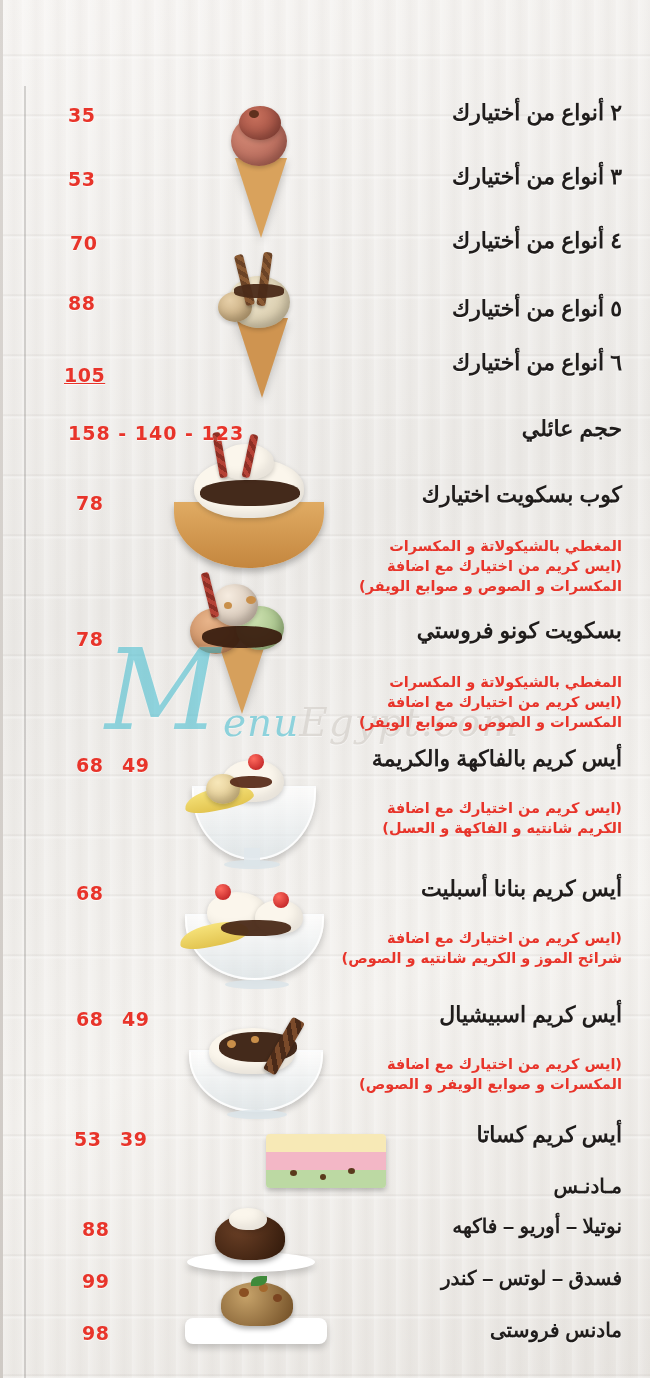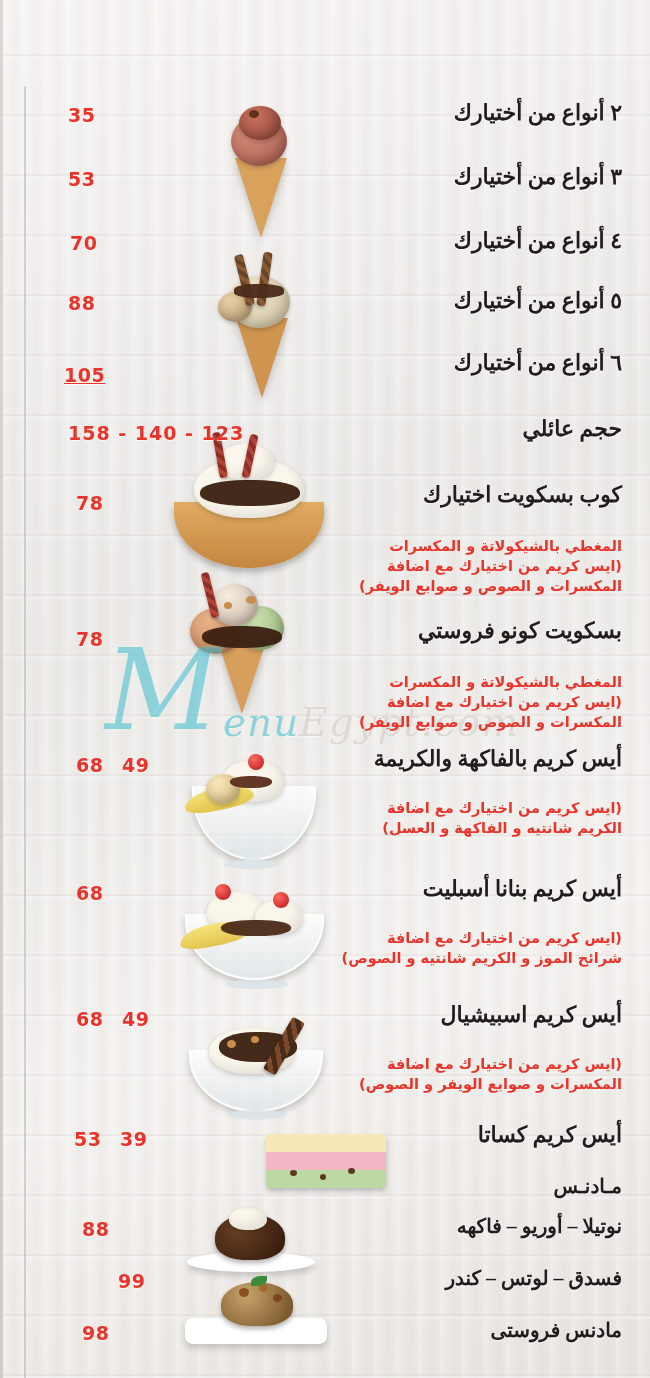--- a/index.html
+++ b/index.html
@@ -123,21 +123,21 @@
     white-space: nowrap;
     text-shadow: 0 1px 0 rgba(255,255,255,0.7);
   }
   .price.range { font-size: 19px; letter-spacing: 1px; }
 
   .name {
     position: absolute;
     right: 8px;
     direction: rtl;
     text-align: left;
-    font-family: Liberation Serif, serif;
+    font-family: Liberation Sans, sans-serif;
     font-weight: bold;
     font-size: 22px;
     color: #201d1c;
     white-space: nowrap;
     text-shadow: 0 1px 0 rgba(255,255,255,0.6);
   }
   .name.sm { font-size: 20px; }
 
   .desc {
     position: absolute;
@@ -409,21 +409,21 @@
       <span class="name" style="top:0px;">٣ أنواع من أختيارك</span>
     </div>
 
     <div class="row" style="top:140px;">
       <span class="price" style="left:40px; top:4px;">70</span>
       <span class="name" style="top:0px;">٤ أنواع من أختيارك</span>
     </div>
 
     <div class="row" style="top:200px;">
       <span class="price" style="left:38px; top:4px;">88</span>
-      <span class="name" style="top:0px;">٥ أنواع من أختيارك</span>
+      <span class="name" style="top:8px;">٥ أنواع من أختيارك</span>
     </div>
 
     <div class="row" style="top:262px;">
       <span class="price" style="left:34px; top:14px;text-decoration:underline;">105</span>
       <span class="name" style="top:0px;">٦ أنواع من أختيارك</span>
     </div>
 
     <div class="row" style="top:332px;">
       <span class="price range" style="left:38px; top:2px;">158 - 140 - 123</span>
       <span class="name" style="top:-4px;">حجم عائلي</span>
@@ -477,21 +477,21 @@
     <div class="row" style="top:1086px;">
       <span class="name sm" style="top:0px;">مـادنـس</span>
     </div>
 
     <div class="row" style="top:1128px;">
       <span class="price" style="left:52px; top:2px;">88</span>
       <span class="name sm" style="top:-2px;">نوتيلا – أوريو – فاكهه</span>
     </div>
 
     <div class="row" style="top:1180px;">
-      <span class="price" style="left:52px; top:2px;margin-left:36px;">99</span>
+      <span class="price" style="left:52px; top:2px;">99</span>
       <span class="name sm" style="top:-2px;">فسدق – لوتس – كندر</span>
     </div>
 
     <div class="row" style="top:1232px;">
       <span class="price" style="left:52px; top:2px;">98</span>
       <span class="name sm" style="top:-2px;">مادنس فروستى</span>
     </div>
 
   </div>
 </div>

